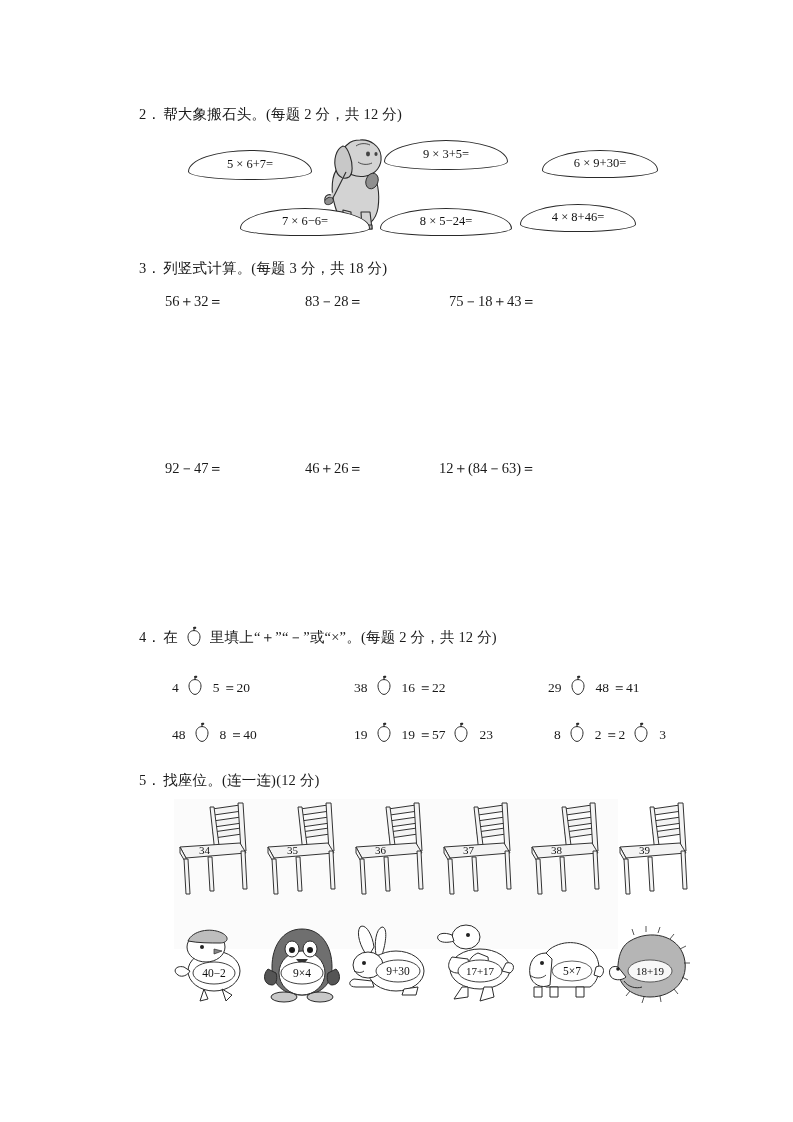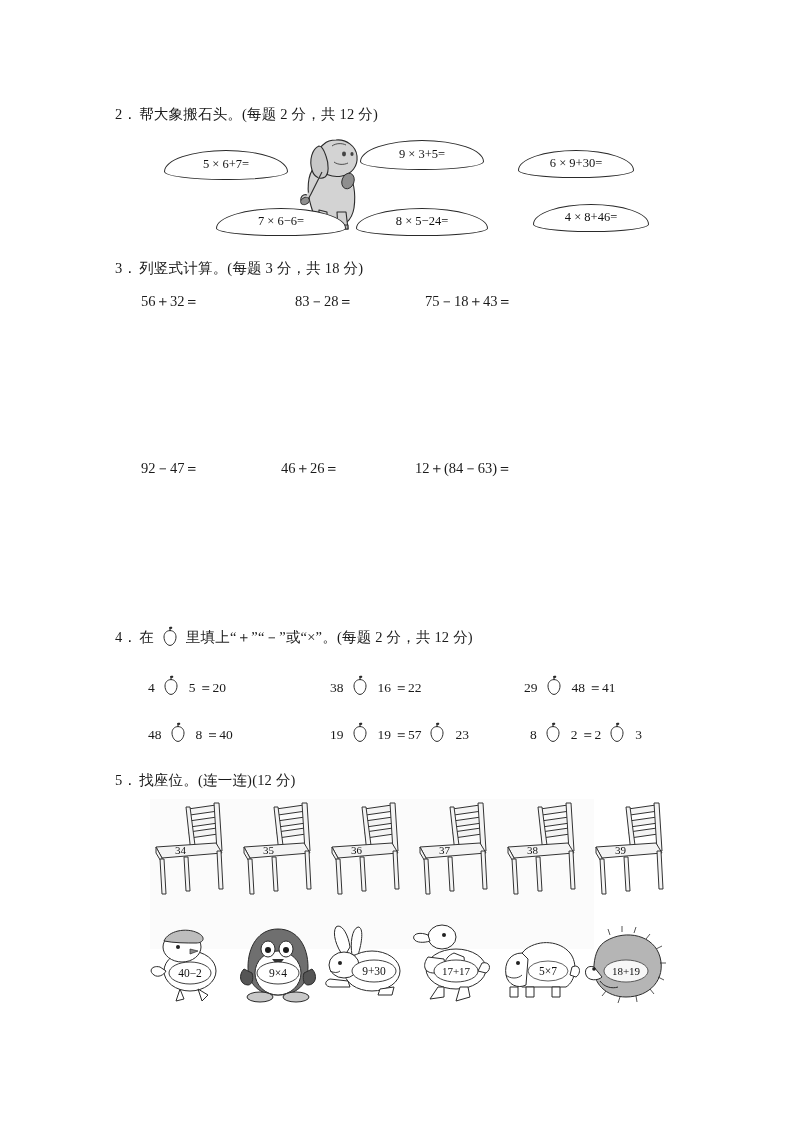--- a/index.html
+++ b/index.html
@@ -7,21 +7,21 @@
     margin: 0; padding: 0;
     background: #ffffff;
   }
   body {
     width: 793px; height: 1122px;
     position: relative;
     font-family: "Liberation Serif", "DejaVu Serif", serif;
     color: #1a1a1a;
     overflow: hidden;
   }
-  .page { position: absolute; inset: 0; }
+  .page { position: absolute; inset: 0; margin-left: 24px; }
 
   
   .q-head {
     position: absolute;
     font-size: 14.5px;
     line-height: 1.4;
     white-space: nowrap;
     letter-spacing: 0.2px;
   }
   .q-num { margin-right: 2px; }
@@ -42,21 +42,21 @@
     font-size: 12.5px;
     color: #111;
     white-space: nowrap;
     padding-bottom: 2px;
   }
   .stone.s1 { left: 16px;  top: 18px;  width: 124px; height: 30px; }
   .stone.s2 { left: 212px; top: 8px;   width: 124px; height: 30px; }
   .stone.s3 { left: 370px; top: 18px;  width: 116px; height: 28px; }
   .stone.s4 { left: 68px;  top: 76px;  width: 130px; height: 28px; }
   .stone.s5 { left: 208px; top: 76px;  width: 132px; height: 28px; }
-  .stone.s6 { left: 385px; top: 72px;  width: 116px; height: 28px; text-align: center; }
+  .stone.s6 { left: 348px; top: 72px;  width: 116px; height: 28px; text-align: center; }
 
   .elephant { position: absolute; left: 140px; top: 0px; width: 80px; height: 102px; }
 
   
   .calc-row { position: absolute; font-size: 14.5px; white-space: nowrap; }
   .calc-item { position: absolute; }
 
   
   .apple-inline { display: inline-block; vertical-align: -7px; margin: 0 3px; }
   .eq4 { position: absolute; font-size: 13.5px; white-space: nowrap; }
@@ -130,21 +130,21 @@
     <div class="stone s5">8 × 5−24=</div>
     <div class="stone s6">4 × 8+46=</div>
   </div>
 
   <div class="q-head" style="left:115px; top:258px;">
     <span class="q-num">3．</span><span class="cn">列竖式计算。</span><span>(每题 3 分，共 18 分)</span>
   </div>
 
   <div class="calc-row" style="left:0; top:292px; width:793px; height:22px;">
     <span class="calc-item" style="left:141px;">56＋32＝</span>
-    <span class="calc-item" style="left:295px;">83－28＝</span>
+    <span class="calc-item" style="left:281px;">83－28＝</span>
     <span class="calc-item" style="left:425px;">75－18＋43＝</span>
   </div>
 
   <div class="calc-row" style="left:0; top:459px; width:793px; height:22px;">
     <span class="calc-item" style="left:141px;">92－47＝</span>
     <span class="calc-item" style="left:281px;">46＋26＝</span>
     <span class="calc-item" style="left:415px;">12＋(84－63)＝</span>
   </div>
 
   <div class="q-head" style="left:115px; top:625px;">

